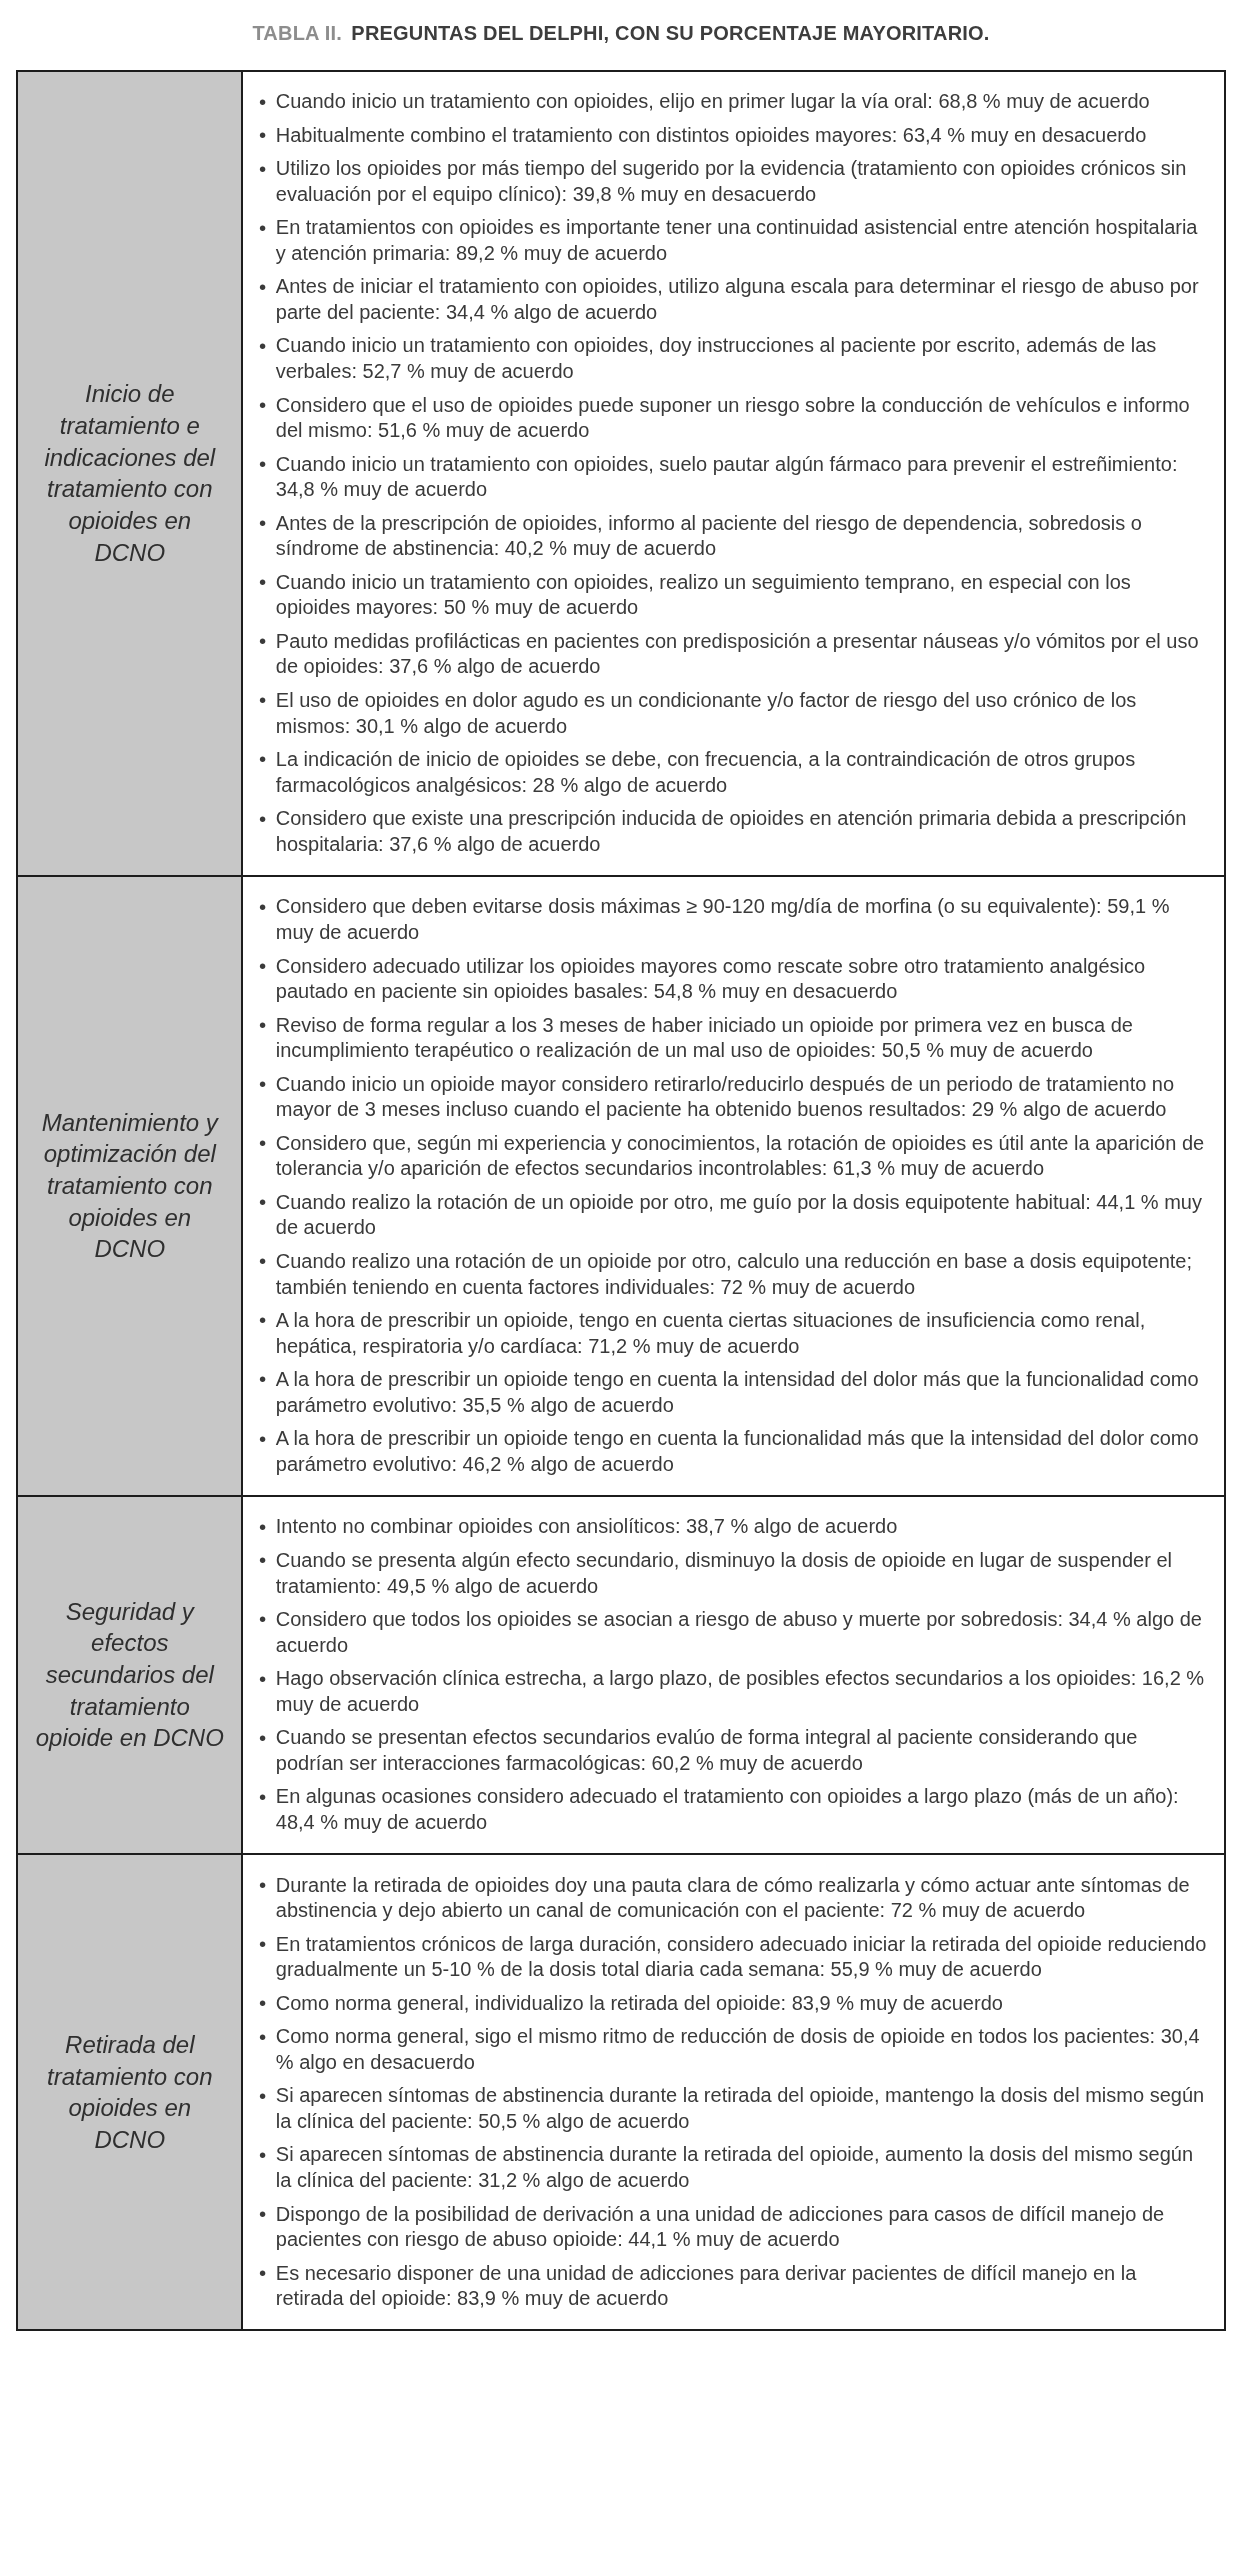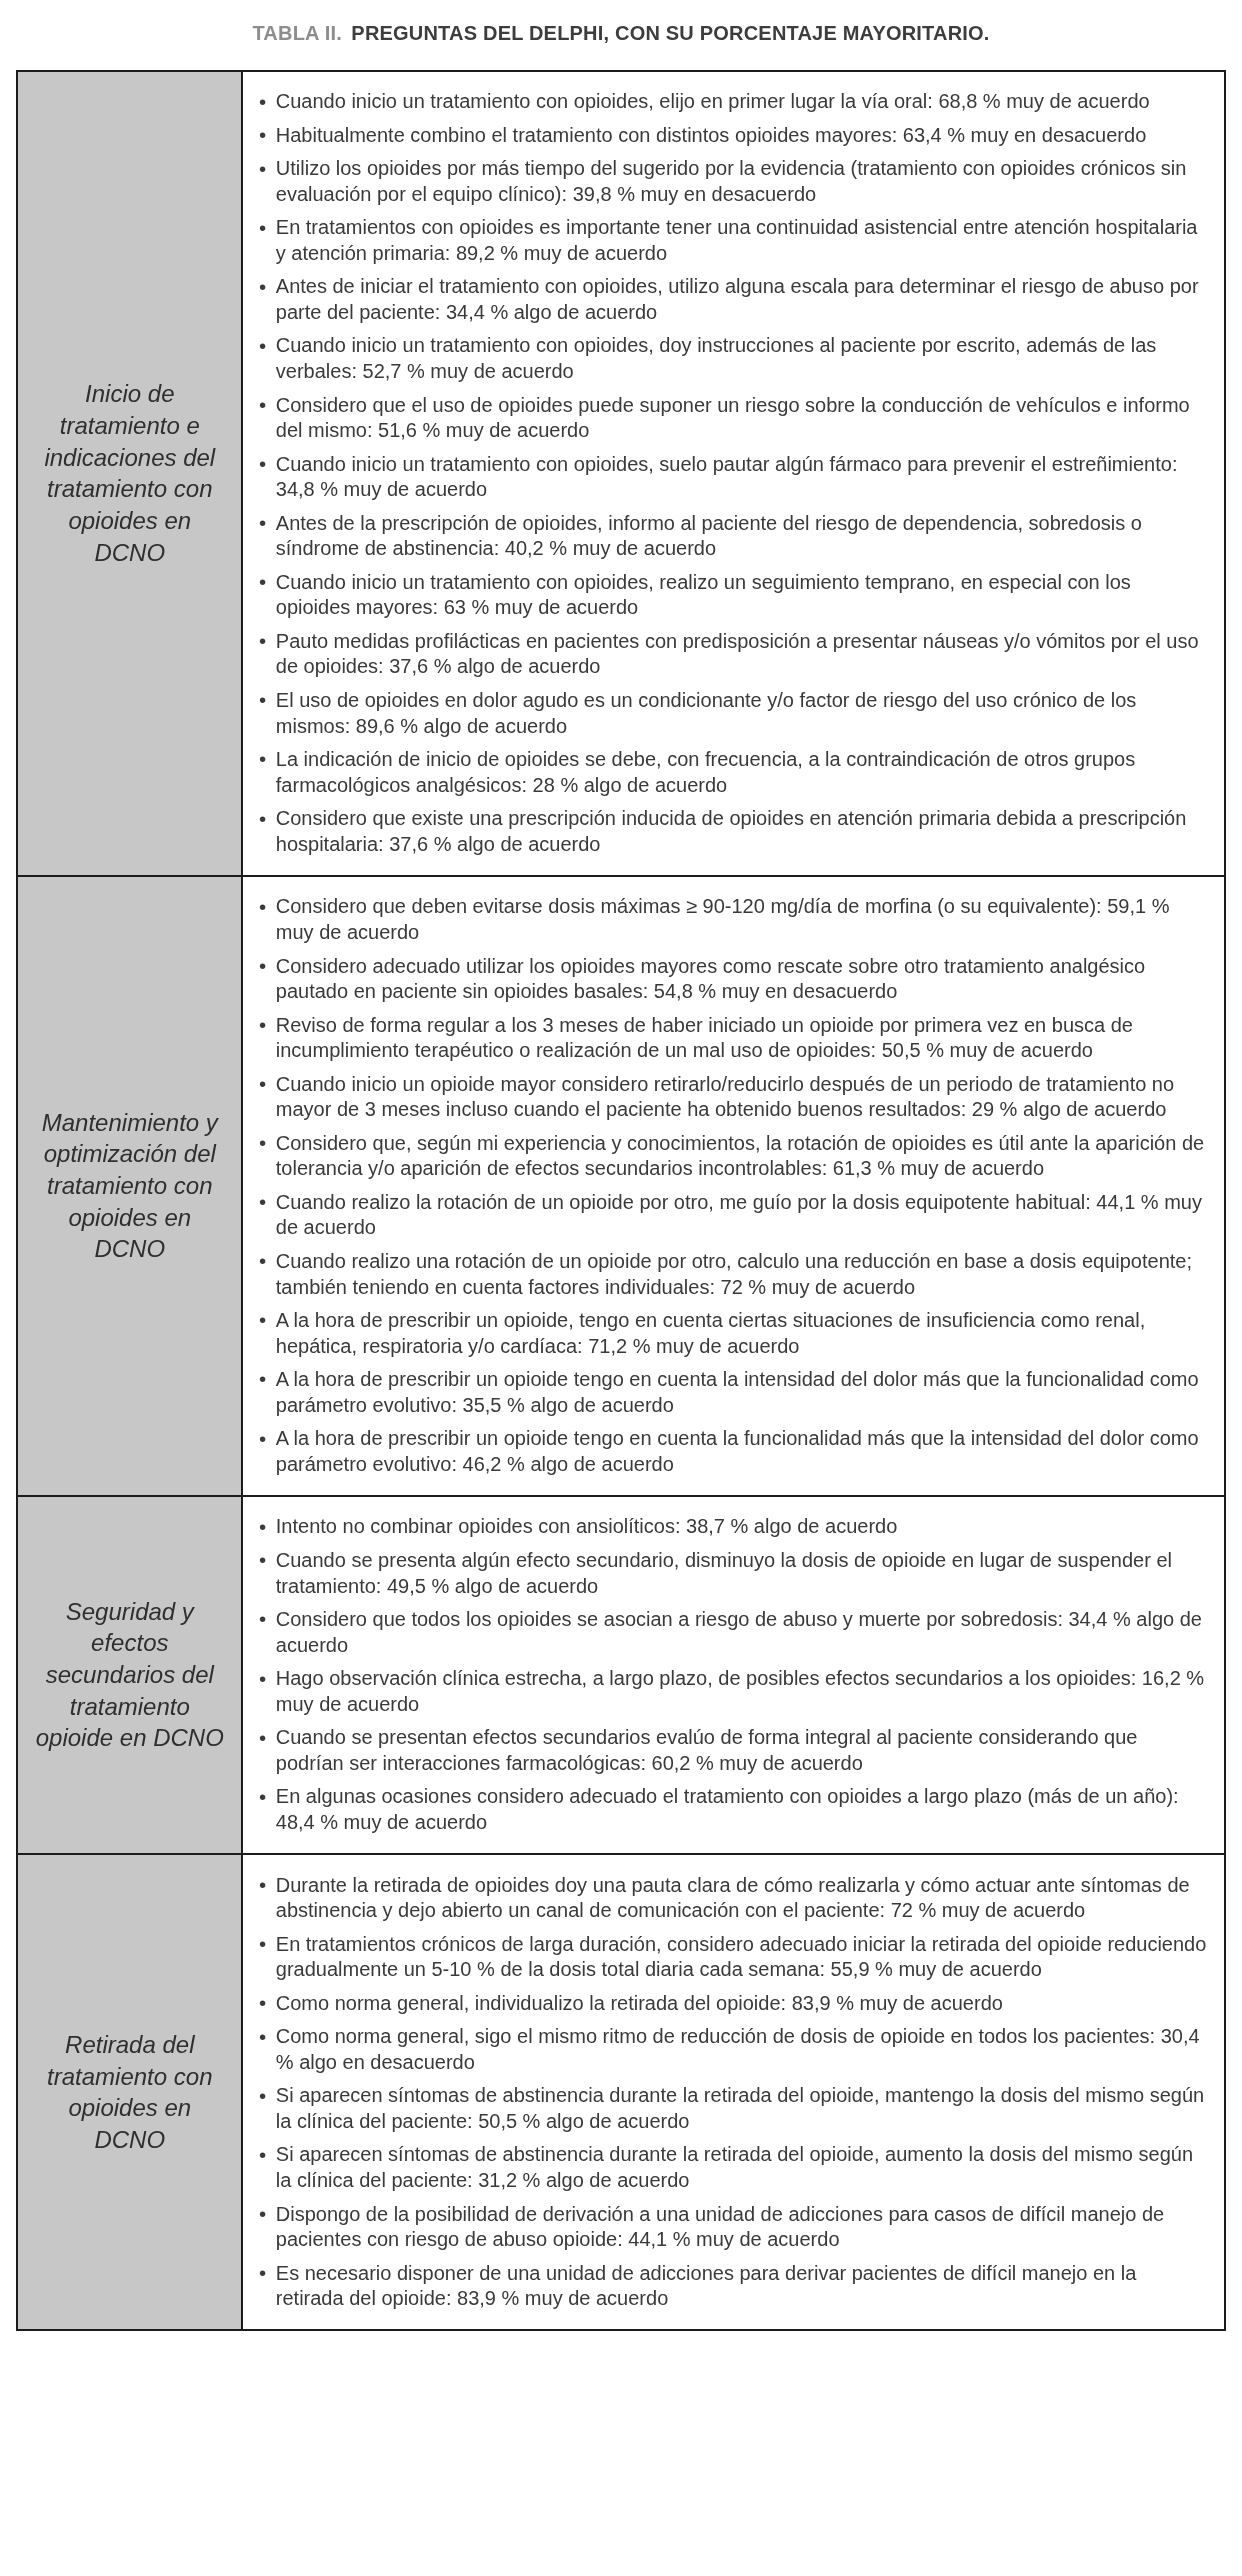--- a/index.html
+++ b/index.html
@@ -103,23 +103,23 @@
             <ul class="qlist">
               <li>Cuando inicio un tratamiento con opioides, elijo en primer lugar la vía oral: 68,8 % muy de acuerdo</li>
               <li>Habitualmente combino el tratamiento con distintos opioides mayores: 63,4 % muy en desacuerdo</li>
               <li>Utilizo los opioides por más tiempo del sugerido por la evidencia (tratamiento con opioides crónicos sin evaluación por el equipo clínico): 39,8 % muy en desacuerdo</li>
               <li>En tratamientos con opioides es importante tener una continuidad asistencial entre atención hospitalaria y atención primaria: 89,2 % muy de acuerdo</li>
               <li>Antes de iniciar el tratamiento con opioides, utilizo alguna escala para determinar el riesgo de abuso por parte del paciente: 34,4 % algo de acuerdo</li>
               <li>Cuando inicio un tratamiento con opioides, doy instrucciones al paciente por escrito, además de las verbales: 52,7 % muy de acuerdo</li>
               <li>Considero que el uso de opioides puede suponer un riesgo sobre la conducción de vehículos e informo del mismo: 51,6 % muy de acuerdo</li>
               <li>Cuando inicio un tratamiento con opioides, suelo pautar algún fármaco para prevenir el estreñimiento: 34,8 % muy de acuerdo</li>
               <li>Antes de la prescripción de opioides, informo al paciente del riesgo de dependencia, sobredosis o síndrome de abstinencia: 40,2 % muy de acuerdo</li>
-              <li>Cuando inicio un tratamiento con opioides, realizo un seguimiento temprano, en especial con los opioides mayores: 63 % muy de acuerdo</li>
+              <li>Cuando inicio un tratamiento con opioides, realizo un seguimiento temprano, en especial con los opioides mayores: 50 % muy de acuerdo</li>
               <li>Pauto medidas profilácticas en pacientes con predisposición a presentar náuseas y/o vómitos por el uso de opioides: 37,6 % algo de acuerdo</li>
-              <li>El uso de opioides en dolor agudo es un condicionante y/o factor de riesgo del uso crónico de los mismos: 89,6 % algo de acuerdo</li>
+              <li>El uso de opioides en dolor agudo es un condicionante y/o factor de riesgo del uso crónico de los mismos: 30,1 % algo de acuerdo</li>
               <li>La indicación de inicio de opioides se debe, con frecuencia, a la contraindicación de otros grupos farmacológicos analgésicos: 28 % algo de acuerdo</li>
               <li>Considero que existe una prescripción inducida de opioides en atención primaria debida a prescripción hospitalaria: 37,6 % algo de acuerdo</li>
             </ul>
           </td>
         </tr>
         <tr>
           <td class="cat"><span>Mantenimiento y optimización del tratamiento con opioides en DCNO</span></td>
           <td class="items">
             <ul class="qlist">
               <li>Considero que deben evitarse dosis máximas ≥ 90-120 mg/día de morfina (o su equivalente): 59,1 % muy de acuerdo</li>

